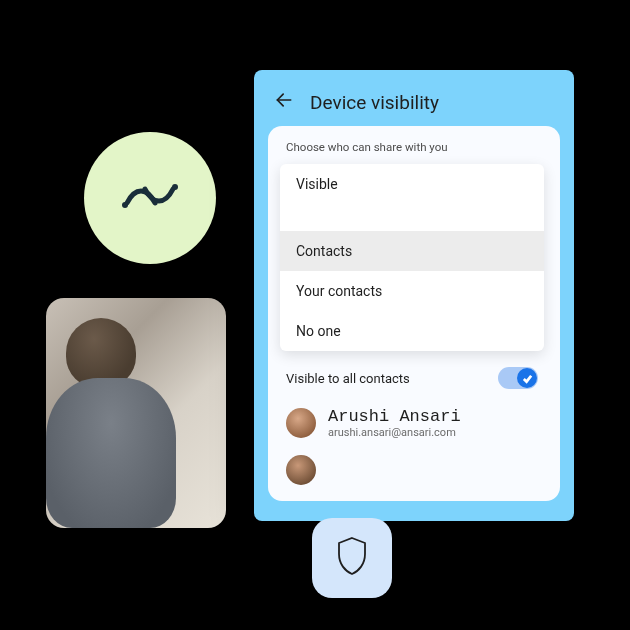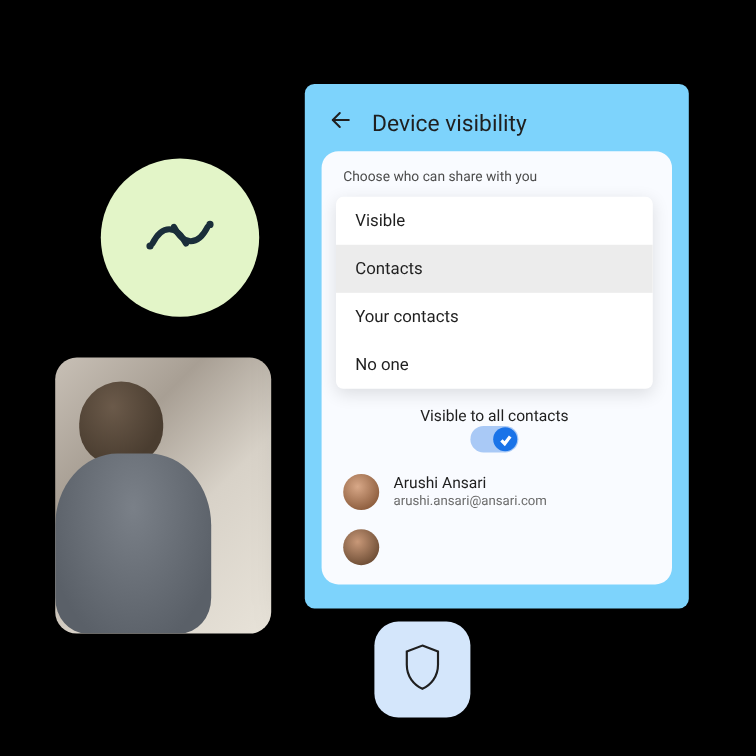--- a/index.html
+++ b/index.html
@@ -97,28 +97,27 @@
     border-radius: 6px;
     box-shadow: 0 4px 14px rgba(0,0,0,0.12);
     overflow: hidden;
   }
   .dropdown-option {
     padding: 12px 16px;
     font-size: 14px;
     color: #1f1f1f;
     cursor: pointer;
   }
-  .dropdown-option.selected { background: #ececec; }
+  .dropdown-option.selected { background: #ececec; margin-top: 27px; }
 
   .toggle-row {
     display: flex;
     align-items: center;
     justify-content: space-between;
     padding: 16px 18px 10px 18px;
-    flex-direction: column;
   }
   .toggle-label { font-size: 13px; color: #1f1f1f; }
   .toggle {
     position: relative;
     width: 40px; height: 22px;
     background: #a9c9f6;
     border-radius: 20px;
     cursor: pointer;
   }
   .toggle-knob {
@@ -138,21 +137,21 @@
     padding: 8px 18px;
   }
   .avatar {
     width: 30px; height: 30px;
     border-radius: 50%;
     flex-shrink: 0;
   }
   .avatar.a1 { background: radial-gradient(circle at 40% 35%, #d8a888 0%, #8a5a3a 80%); }
   .avatar.a2 { background: radial-gradient(circle at 40% 35%, #c89878 0%, #6a4a32 80%); }
   .contact-text { display: flex; flex-direction: column; }
-  .contact-name { font-size: 13px; color: #1f1f1f; }
+  .contact-name { font-size: 17px; color: #1f1f1f; font-family: Liberation Mono, monospace; }
   .contact-email { font-size: 11px; color: #6b6b6b; }
 
   
   .shield-badge {
     position: absolute;
     left: 312px;
     top: 518px;
     width: 80px;
     height: 80px;
     background: #d4e6fb;

